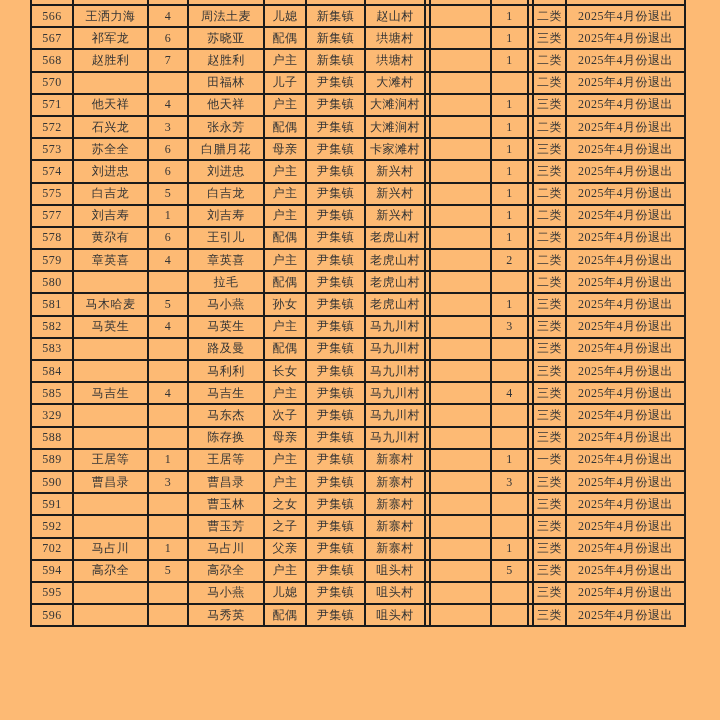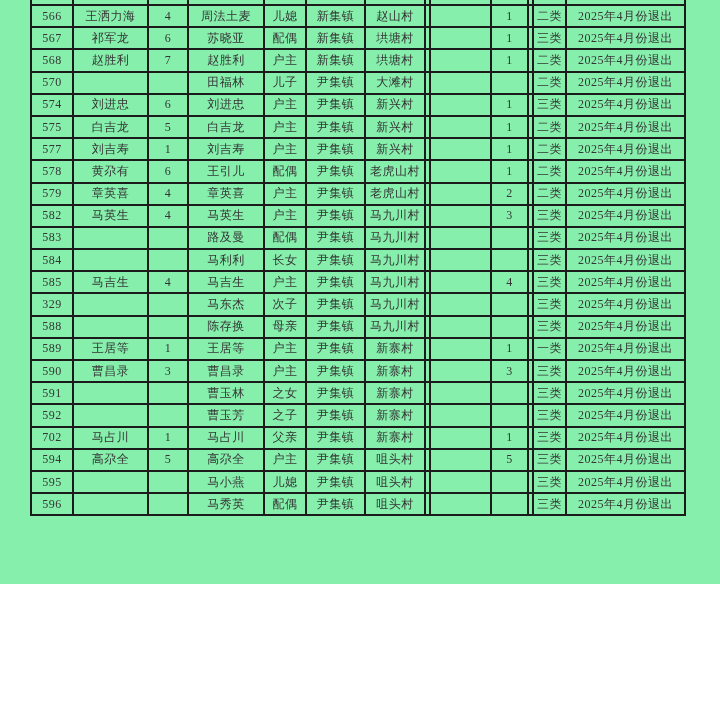--- a/index.html
+++ b/index.html
@@ -3,22 +3,22 @@
 <meta charset="utf-8">
 <style>
   html, body {
     margin: 0;
     padding: 0;
     background: #ffffff;
   }
   .frame {
     position: relative;
     width: 720px;
-    height: 584px;
-    background: #86efac;
+    height: 720px;
+    background: #fdba74;
     overflow: hidden;
     font-family: "Liberation Serif", "DejaVu Serif", serif;
   }
   table.grid {
     position: absolute;
     left: 30px;
     top: 0;
     border-collapse: collapse;
     table-layout: fixed;
     width: 654px;
@@ -145,20 +145,65 @@
           <td class="cell-town">尹集镇</td>
           <td class="cell-village">大滩村</td>
           <td class="narrow-filler"></td>
           <td class="cell-blank"></td>
           <td class="cell-count"></td>
           <td class="narrow-filler"></td>
           <td class="cell-category">二类</td>
           <td class="cell-exit-note">2025年4月份退出</td>
         </tr>
         <tr>
+          <td class="cell-seq">571</td>
+          <td class="cell-household-head">他天祥</td>
+          <td class="cell-household-size">4</td>
+          <td class="cell-member-name">他天祥</td>
+          <td class="cell-relation">户主</td>
+          <td class="cell-town">尹集镇</td>
+          <td class="cell-village">大滩涧村</td>
+          <td class="narrow-filler"></td>
+          <td class="cell-blank"></td>
+          <td class="cell-count">1</td>
+          <td class="narrow-filler"></td>
+          <td class="cell-category">三类</td>
+          <td class="cell-exit-note">2025年4月份退出</td>
+        </tr>
+        <tr>
+          <td class="cell-seq">572</td>
+          <td class="cell-household-head">石兴龙</td>
+          <td class="cell-household-size">3</td>
+          <td class="cell-member-name">张永芳</td>
+          <td class="cell-relation">配偶</td>
+          <td class="cell-town">尹集镇</td>
+          <td class="cell-village">大滩涧村</td>
+          <td class="narrow-filler"></td>
+          <td class="cell-blank"></td>
+          <td class="cell-count">1</td>
+          <td class="narrow-filler"></td>
+          <td class="cell-category">二类</td>
+          <td class="cell-exit-note">2025年4月份退出</td>
+        </tr>
+        <tr>
+          <td class="cell-seq">573</td>
+          <td class="cell-household-head">苏全全</td>
+          <td class="cell-household-size">6</td>
+          <td class="cell-member-name">白腊月花</td>
+          <td class="cell-relation">母亲</td>
+          <td class="cell-town">尹集镇</td>
+          <td class="cell-village">卡家滩村</td>
+          <td class="narrow-filler"></td>
+          <td class="cell-blank"></td>
+          <td class="cell-count">1</td>
+          <td class="narrow-filler"></td>
+          <td class="cell-category">三类</td>
+          <td class="cell-exit-note">2025年4月份退出</td>
+        </tr>
+        <tr>
           <td class="cell-seq">574</td>
           <td class="cell-household-head">刘进忠</td>
           <td class="cell-household-size">6</td>
           <td class="cell-member-name">刘进忠</td>
           <td class="cell-relation">户主</td>
           <td class="cell-town">尹集镇</td>
           <td class="cell-village">新兴村</td>
           <td class="narrow-filler"></td>
           <td class="cell-blank"></td>
           <td class="cell-count">1</td>
@@ -220,20 +265,50 @@
           <td class="cell-town">尹集镇</td>
           <td class="cell-village">老虎山村</td>
           <td class="narrow-filler"></td>
           <td class="cell-blank"></td>
           <td class="cell-count">2</td>
           <td class="narrow-filler"></td>
           <td class="cell-category">二类</td>
           <td class="cell-exit-note">2025年4月份退出</td>
         </tr>
         <tr>
+          <td class="cell-seq">580</td>
+          <td class="cell-household-head"></td>
+          <td class="cell-household-size"></td>
+          <td class="cell-member-name">拉毛</td>
+          <td class="cell-relation">配偶</td>
+          <td class="cell-town">尹集镇</td>
+          <td class="cell-village">老虎山村</td>
+          <td class="narrow-filler"></td>
+          <td class="cell-blank"></td>
+          <td class="cell-count"></td>
+          <td class="narrow-filler"></td>
+          <td class="cell-category">二类</td>
+          <td class="cell-exit-note">2025年4月份退出</td>
+        </tr>
+        <tr>
+          <td class="cell-seq">581</td>
+          <td class="cell-household-head">马木哈麦</td>
+          <td class="cell-household-size">5</td>
+          <td class="cell-member-name">马小燕</td>
+          <td class="cell-relation">孙女</td>
+          <td class="cell-town">尹集镇</td>
+          <td class="cell-village">老虎山村</td>
+          <td class="narrow-filler"></td>
+          <td class="cell-blank"></td>
+          <td class="cell-count">1</td>
+          <td class="narrow-filler"></td>
+          <td class="cell-category">三类</td>
+          <td class="cell-exit-note">2025年4月份退出</td>
+        </tr>
+        <tr>
           <td class="cell-seq">582</td>
           <td class="cell-household-head">马英生</td>
           <td class="cell-household-size">4</td>
           <td class="cell-member-name">马英生</td>
           <td class="cell-relation">户主</td>
           <td class="cell-town">尹集镇</td>
           <td class="cell-village">马九川村</td>
           <td class="narrow-filler"></td>
           <td class="cell-blank"></td>
           <td class="cell-count">3</td>

